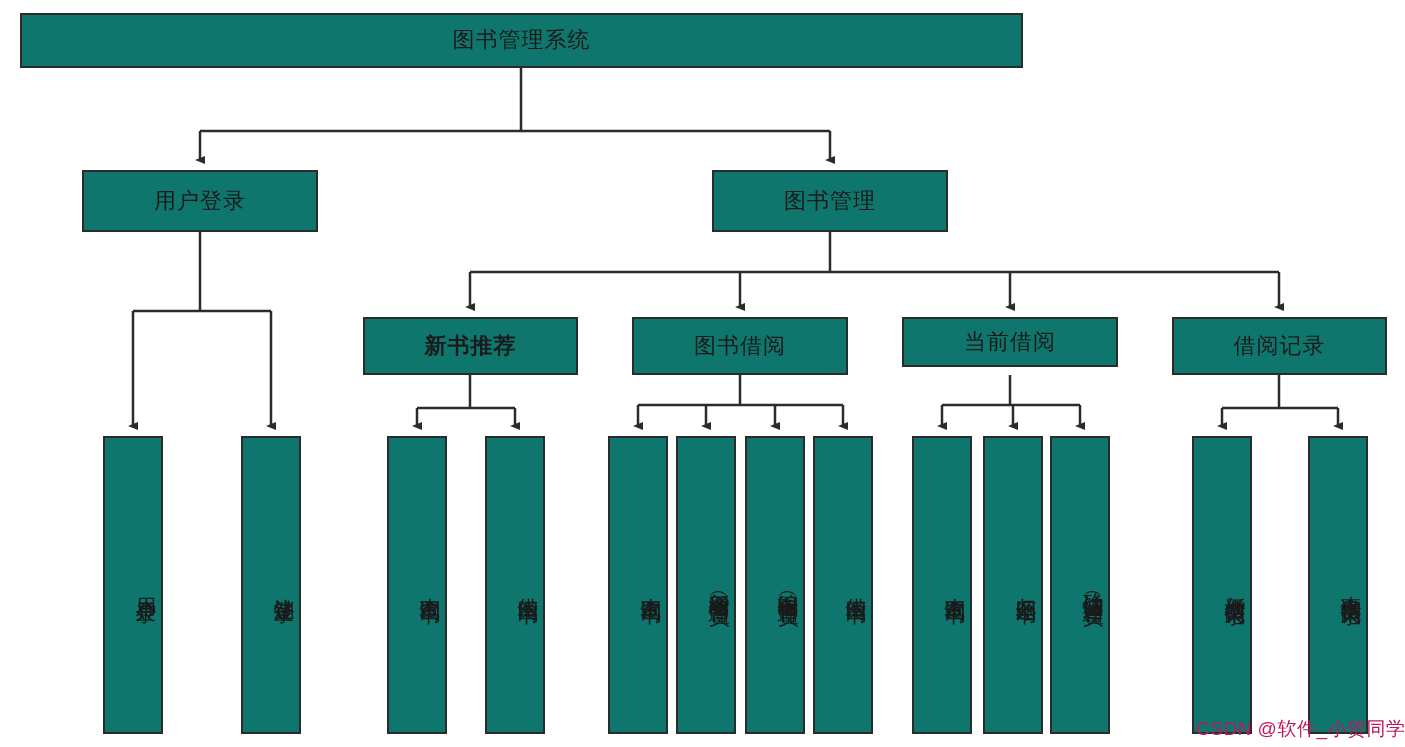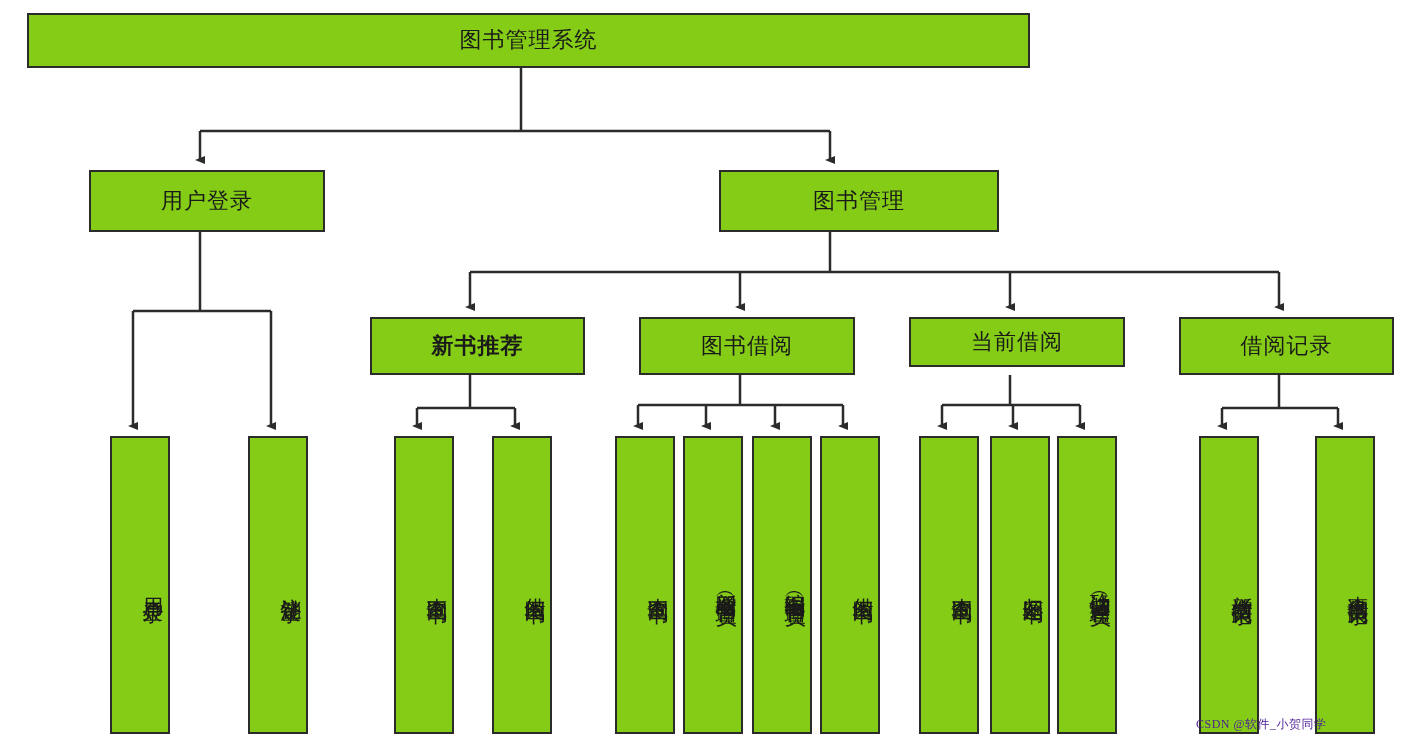--- a/index.html
+++ b/index.html
@@ -22,26 +22,25 @@
     left: 0;
     top: 0;
     width: 1405px;
     height: 747px;
     pointer-events: none;
   }
   .node {
     position: absolute;
     box-sizing: border-box;
     border: 2px solid #2b2b2b;
-    background: #84cc16;
+    background: #0f766e;
     display: flex;
     align-items: center;
     justify-content: center;
     color: #1a1a1a;
-    margin-left: 7px;
   }
   .node.horiz {
     font-size: 22px;
     letter-spacing: 1px;
     line-height: 1.1;
   }
   .node.vert {
     writing-mode: vertical-rl;
     text-orientation: upright;
     font-size: 21px;
@@ -55,25 +54,25 @@
   .node .label {
     display: block;
     white-space: pre-line;
   }
   .node.vert .label {
     white-space: normal;
     text-align: center;
   }
   .watermark {
     position: absolute;
-    font-size: 12px;
-    color: #4c1d95;
+    font-size: 19px;
+    color: #be185d;
     letter-spacing: 0.5px;
     white-space: nowrap;
-    font-family: Liberation Serif, serif;
+    font-family: Liberation Sans, sans-serif;
   }
 </style>
 </head>
 <body>
 
 <div id="canvas">
 
   <svg class="edges" viewBox="0 0 1405 747" xmlns="http://www.w3.org/2000/svg">
     <defs>
       <marker id="arrow" markerWidth="10" markerHeight="10" refX="4" refY="5" orient="auto" markerUnits="userSpaceOnUse">
@@ -124,21 +123,21 @@
     </g>
   </svg>
 
   <div class="node horiz" style="left:20px; top:13px; width:1003px; height:55px;">
     <span class="label">图书管理系统</span>
   </div>
 
   <div class="node horiz" style="left:82px; top:170px; width:236px; height:62px;">
     <span class="label">用户登录</span>
   </div>
-  <div class="node horiz" style="left:712px; top:170px; width:280px; height:62px;">
+  <div class="node horiz" style="left:712px; top:170px; width:236px; height:62px;">
     <span class="label">图书管理</span>
   </div>
 
   <div class="node horiz" style="left:363px; top:317px; width:215px; height:58px;font-weight:bold;">
     <span class="label">新书推荐</span>
   </div>
   <div class="node horiz" style="left:632px; top:317px; width:216px; height:58px;">
     <span class="label">图书借阅</span>
   </div>
   <div class="node horiz" style="left:902px; top:317px; width:216px; height:50px;">

